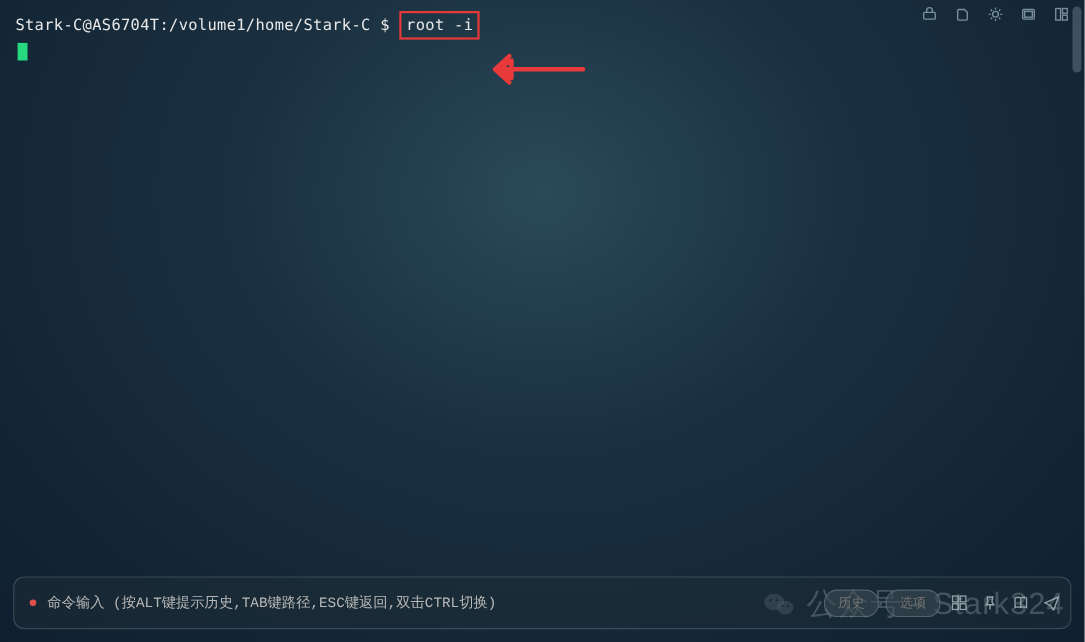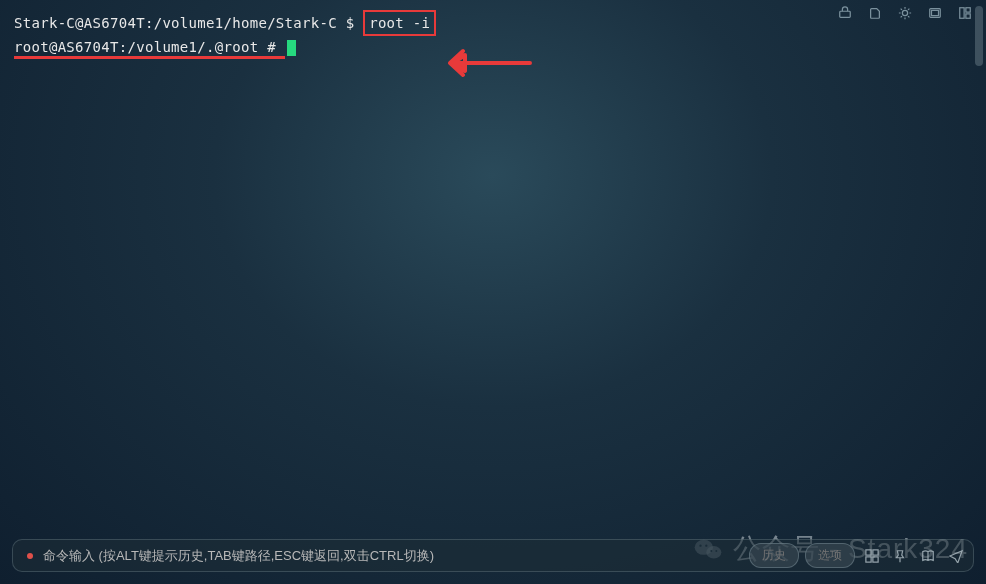--- a/index.html
+++ b/index.html
@@ -40,28 +40,28 @@
       position: absolute;
       left: 445px;
       top: 45px;
       pointer-events: none;
     }
     .bottom-bar {
       position: absolute;
       left: 12px;
       right: 12px;
       bottom: 12px;
-      height: 33px;
+      height: 48px;
       background: rgba(30, 45, 55, 0.55);
       border: 1px solid rgba(120, 140, 150, 0.35);
       border-radius: 10px;
       display: flex;
       align-items: center;
       padding: 0 10px;
-      font-family: Liberation Sans, sans-serif;
+      font-family: Liberation Mono, monospace;
       font-size: 13px;
       color: #c8c8c8;
     }
     .left-indicator {
       width: 6px;
       height: 6px;
       background: #e0504a;
       border-radius: 50%;
       margin-left: 4px;
       margin-right: 10px;
@@ -124,21 +124,21 @@
       margin-left: 10px;
       color: #aab8bf;
     }
     .bottom-icons svg { width: 14px; height: 14px; opacity: 0.85; cursor: pointer; }
   </style>
 </head>
 <body>
 
 <div class="terminal">
   <div class="line"><span>Stark-C@AS6704T:/volume1/home/Stark-C $ </span><span class="boxed">root -i</span></div>
-  <div class="line"><span class="underline-red">root@AS6704T:/volume1/.@root # </span><span class="cursor"></span></div>
+  <div class="line"><span class="cursor"></span></div>
 
   <svg class="arrow" width="90" height="40" viewBox="0 0 90 40">
     <path d="M 85 18 L 20 18 M 20 18 L 5 18 L 18 6 M 5 18 L 18 30 M 20 10 L 8 18 L 20 26 Z" stroke="#e83a3a" stroke-width="4" fill="#e83a3a" stroke-linejoin="round" stroke-linecap="round"></path>
   </svg>
 </div>
 
 <div class="toolbar-icons">
   <span><svg viewBox="0 0 16 16" fill="none" stroke="currentColor" stroke-width="1.4">
         <rect x="2" y="6" width="12" height="7" rx="1"></rect>
         <path d="M5 6V4a3 3 0 016 0v2"></path>

